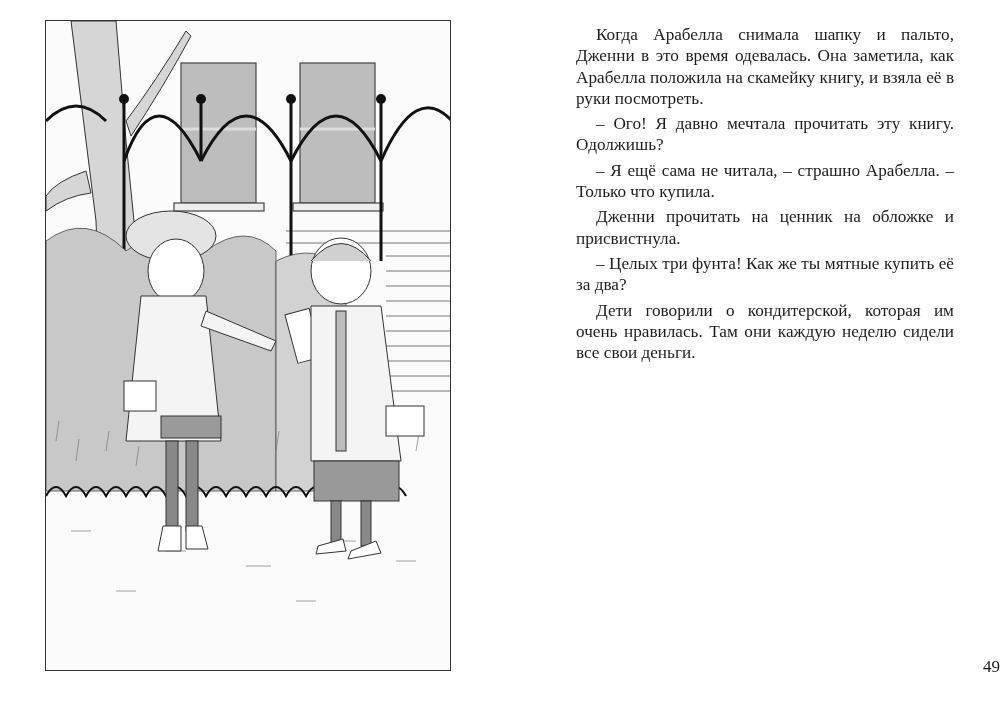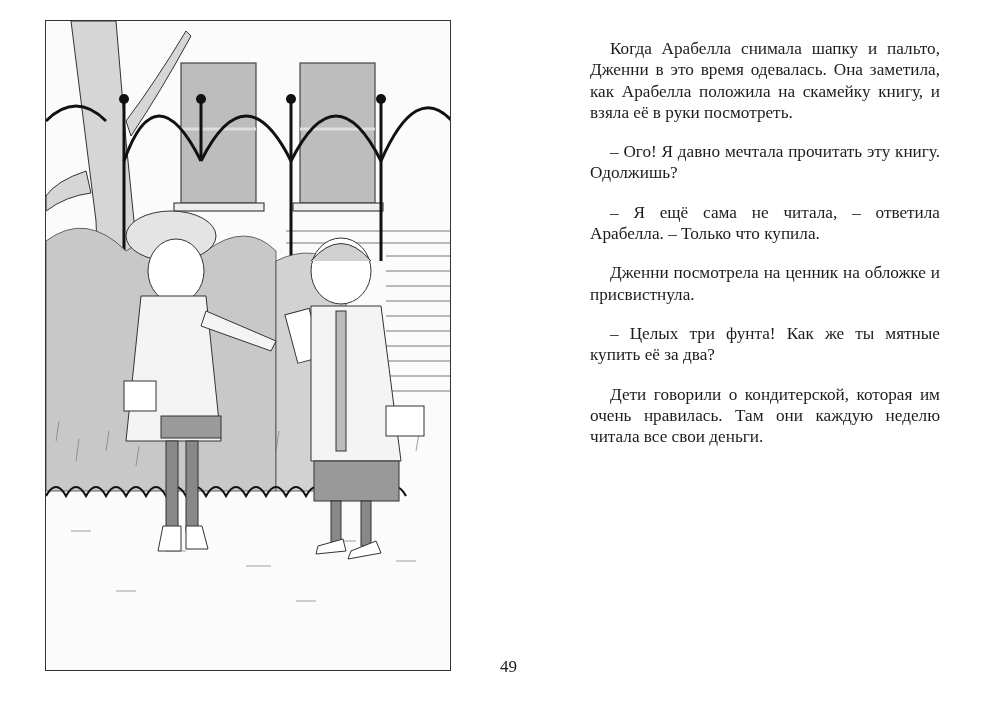--- a/index.html
+++ b/index.html
@@ -3,22 +3,22 @@
   <meta charset="utf-8">
   <style>
     html, body { margin:0; padding:0; }
     body { width:1000px; height:705px; background:#ffffff; position:relative; overflow:hidden; font-family:"Liberation Serif","DejaVu Serif",serif; color:#1c1c1c; }
     .spread { position:absolute; left:0; top:0; width:1000px; height:705px; }
     .left-page { position:absolute; left:0; top:0; width:500px; height:705px; }
     .frame { position:absolute; left:45px; top:20px; width:406px; height:651px; border:1.3px solid #333; box-sizing:border-box; background:#fbfbfb; overflow:hidden; }
     .frame svg { position:absolute; left:0; top:0; }
     .right-page { position:absolute; left:500px; top:0; width:500px; height:705px; }
     .text-block { position:absolute; left:72px; top:20px; width:386px; font-size:17.2px; line-height:21.3px; text-align:justify; }
-    .text-block p { margin:18px; text-indent:20px; }
-    .page-number { position:absolute; left:0; width:500px; top:657px; text-align:left; font-size:17px; }
+    .text-block p { margin:4px; text-indent:20px; }
+    .page-number { position:absolute; left:0; width:500px; top:657px; text-align:right; font-size:17px; }
   </style>
 </head>
 <body>
 
 <div class="spread">
 
   <div class="left-page">
     <div class="frame">
       <svg width="406" height="651" viewBox="0 0 406 651">
 
@@ -129,21 +129,21 @@
           <rect x="340" y="385" width="38" height="30" fill="#fff"></rect>
         </g>
       </svg>
     </div>
   </div>
 
   <div class="right-page">
     <div class="text-block">
       <p>Когда Арабелла снимала шапку и пальто, Дженни в это время одевалась. Она заметила, как Арабелла положила на скамейку книгу, и взяла её в руки посмотреть.</p>
       <p>– Ого! Я давно мечтала прочитать эту книгу. Одолжишь?</p>
-      <p>– Я ещё сама не читала, – ответила Арабелла. – Только что купила.</p>
-      <p>Дженни посмотрела на ценник на обложке и присвистнула.</p>
+      <p>– Я ещё сама не читала, – страшно Арабелла. – Только что купила.</p>
+      <p>Дженни прочитать на ценник на обложке и присвистнула.</p>
       <p>– Целых три фунта! Как же ты мятные купить её за два?</p>
-      <p>Дети говорили о кондитерской, которая им очень нравилась. Там они каждую неделю читала все свои деньги.</p>
+      <p>Дети говорили о кондитерской, которая им очень нравилась. Там они каждую неделю сидели все свои деньги.</p>
     </div>
     <div class="page-number">49</div>
   </div>
 
 </div>
 
 </body></html>

